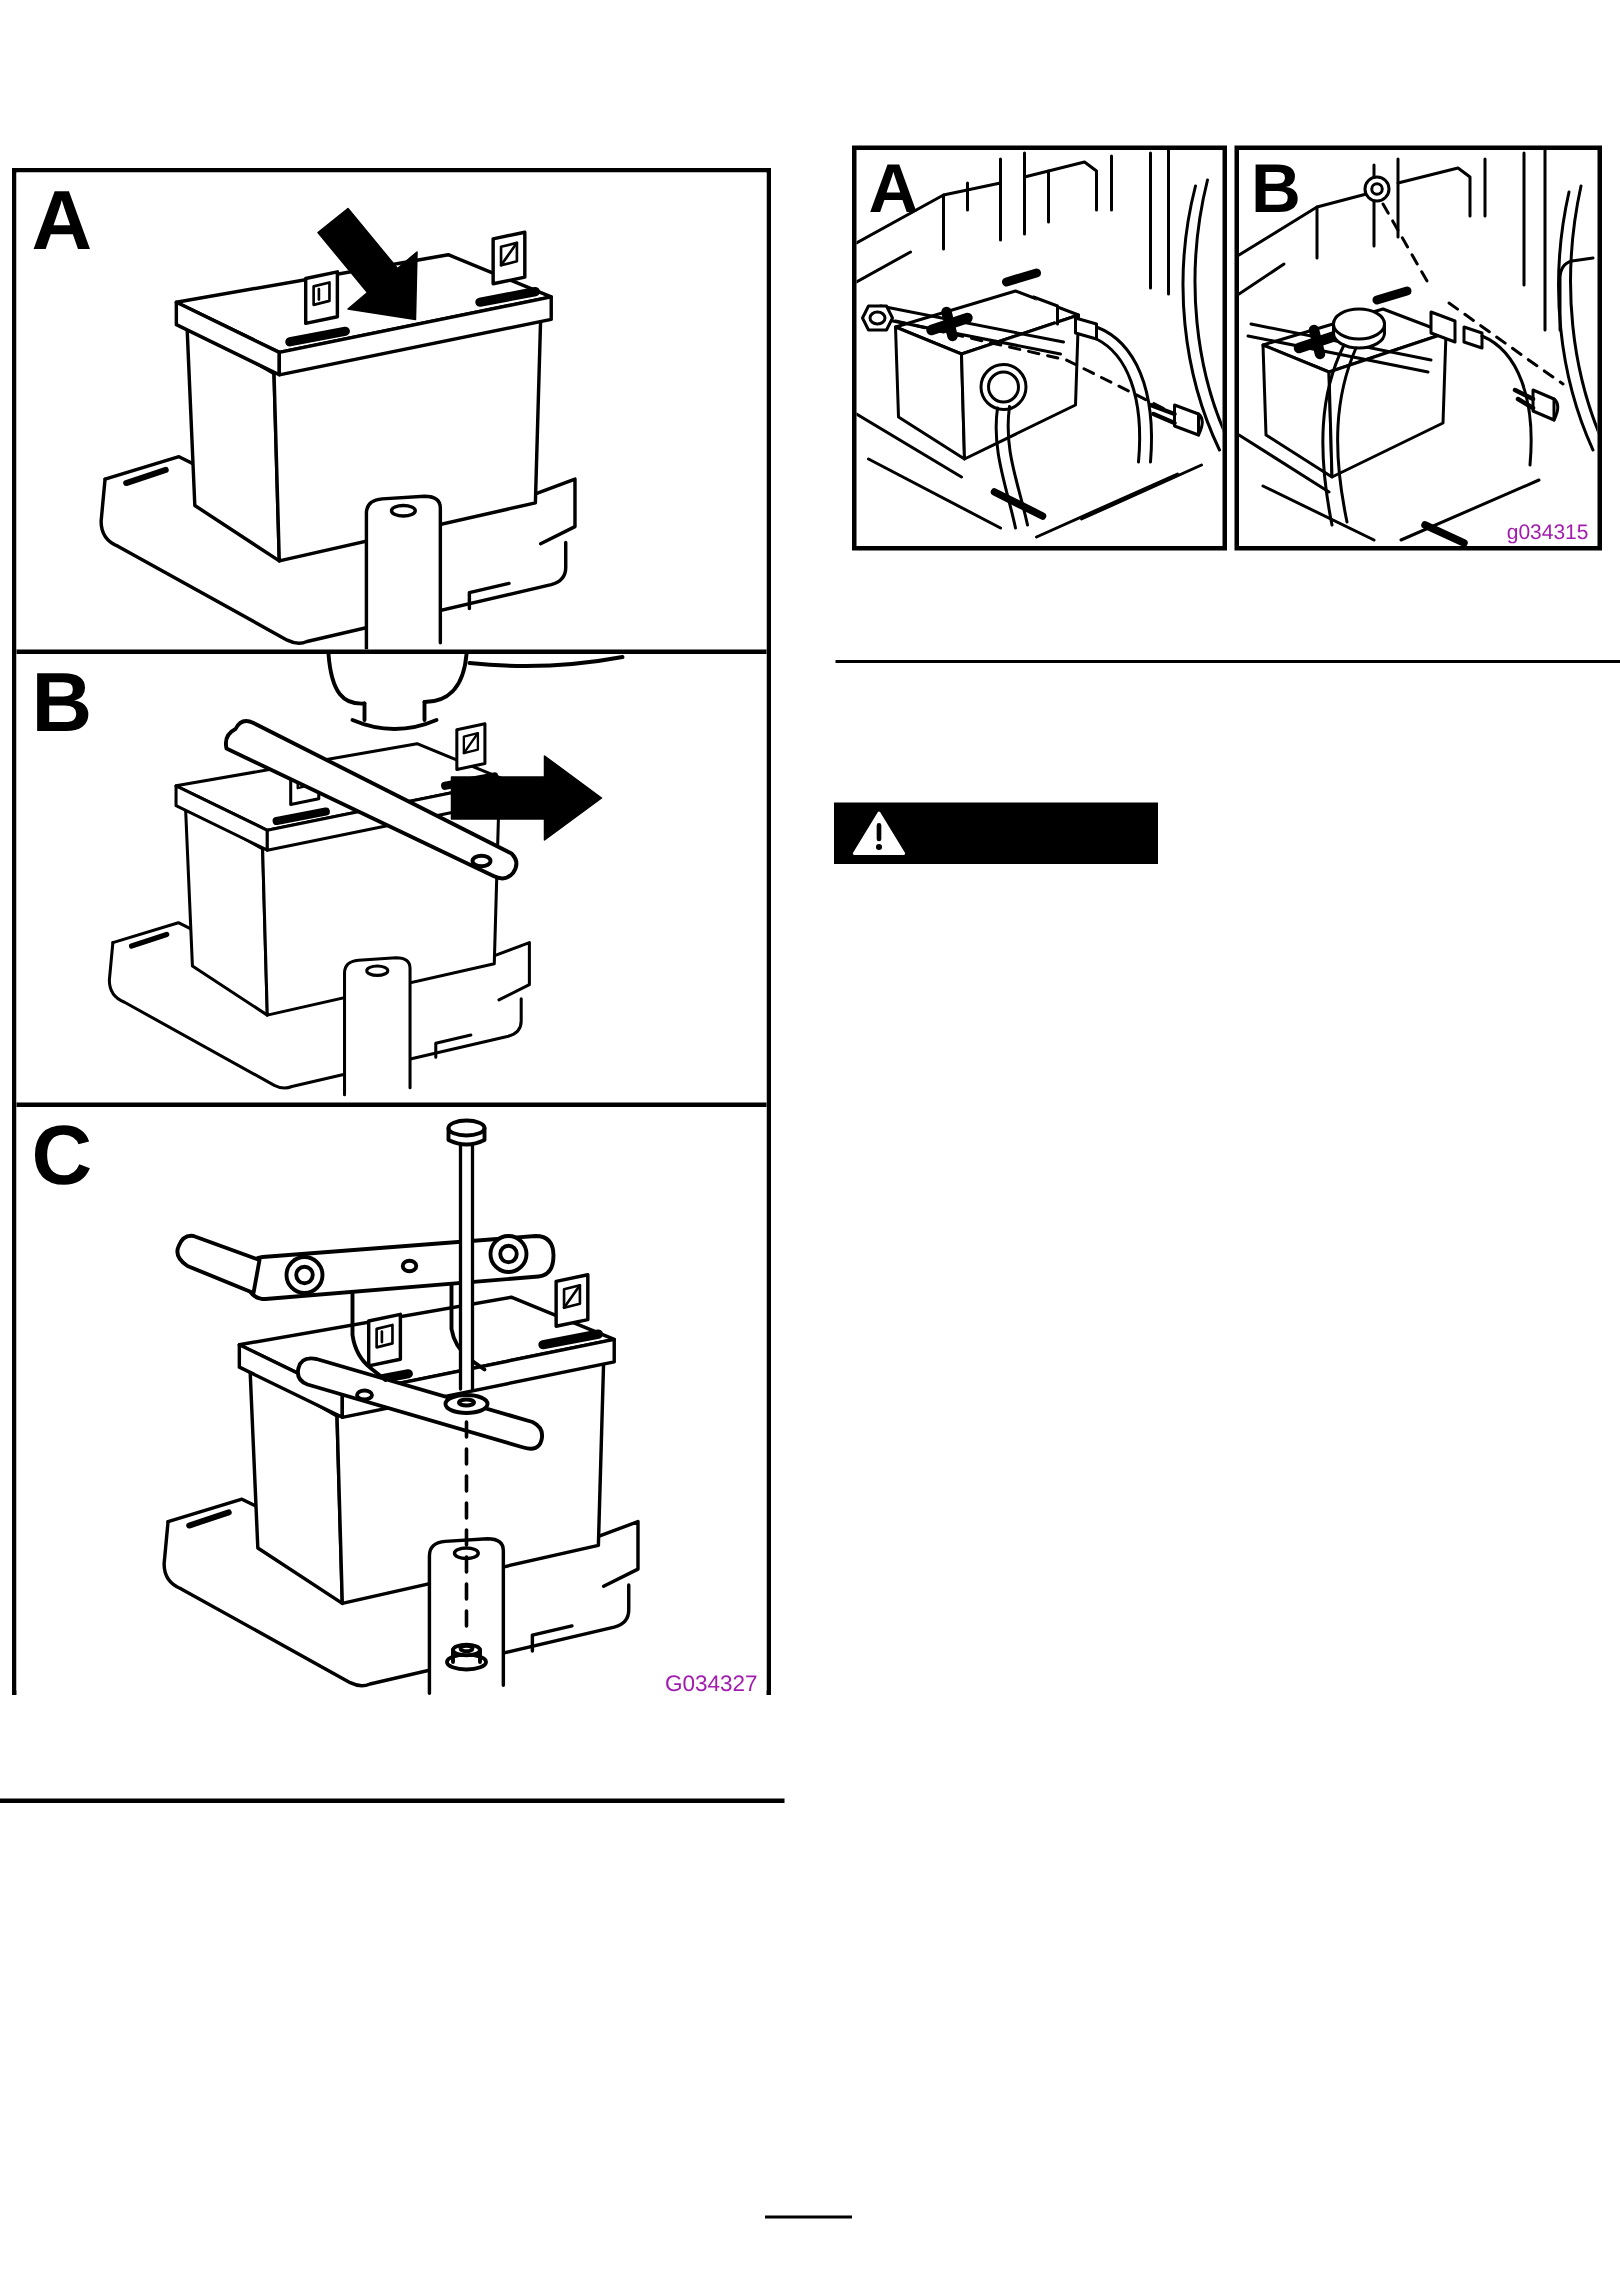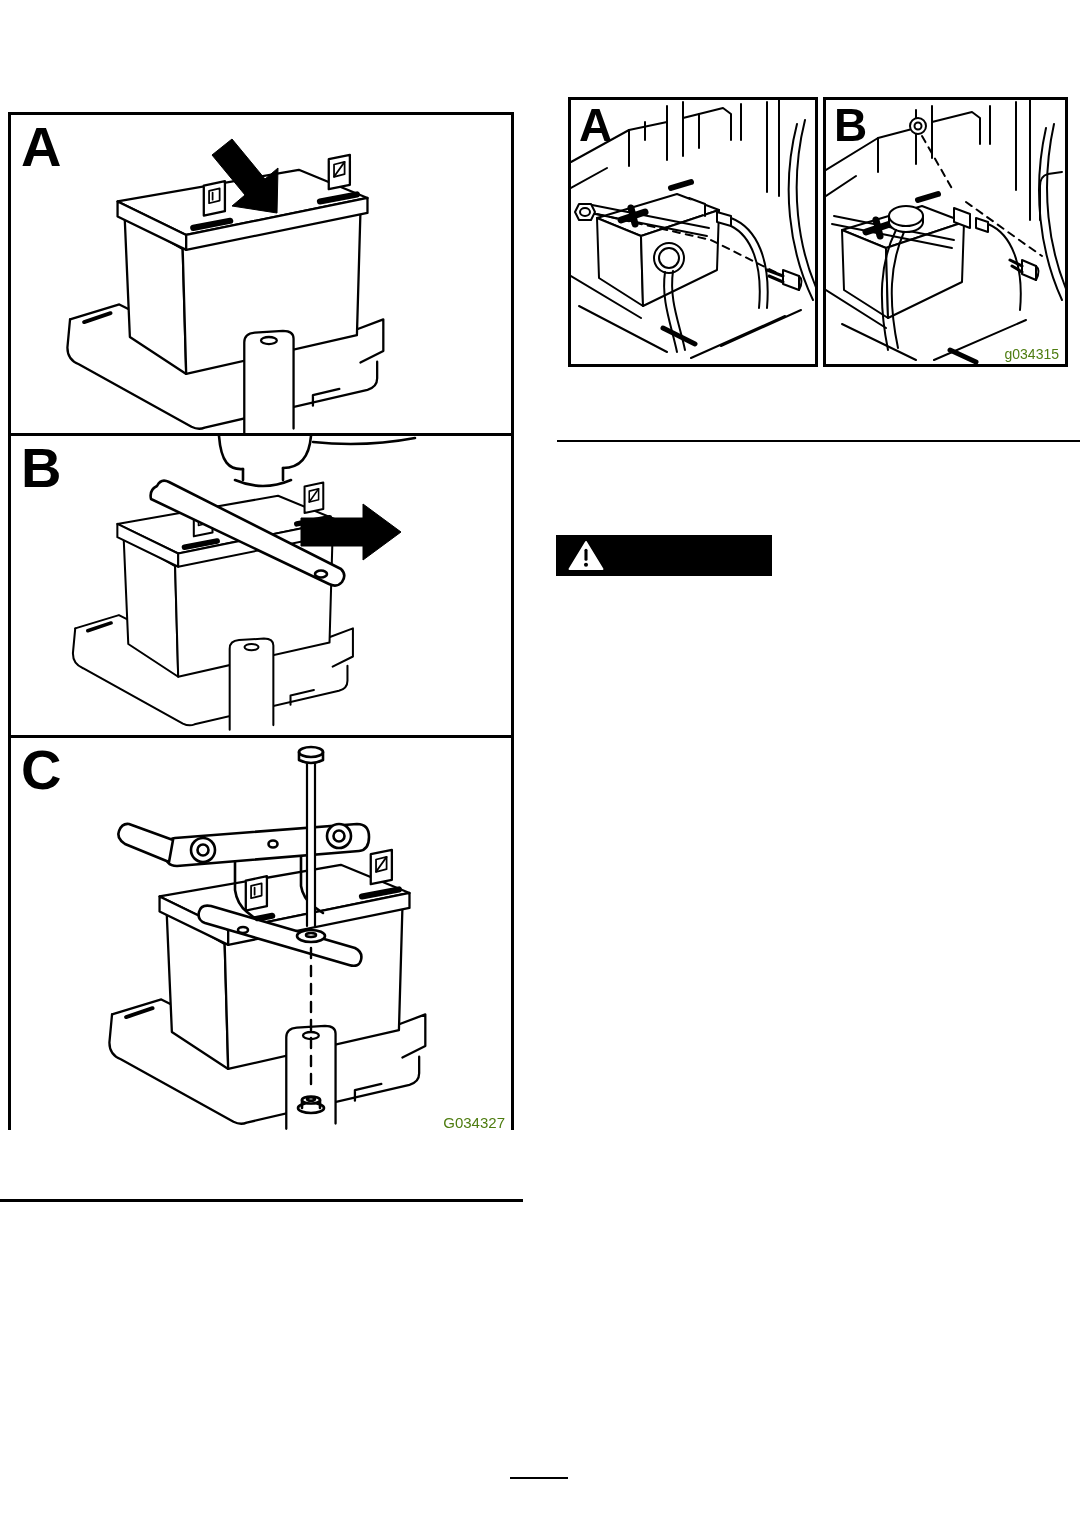--- a/index.html
+++ b/index.html
@@ -11,21 +11,21 @@
   .lp { position:relative; width:500px; background:#fff; }
   .lp-a { height:318px; }
   .lp-b { height:299px; border-top:3px solid #000; }
   .lp-c { height:395px; border-top:3px solid #000; }
   .panel-letter {
     position:absolute; top:4px; left:10px; font-weight:bold; color:#000;
     font-size:56px; line-height:1; letter-spacing:0;
   }
   .panel-letter.small { font-size:46px; top:2px; left:8px; }
   .fig-code {
-    position:absolute; right:6px; bottom:2px; color:#4d7c0f; font-size:15px; line-height:1.1;
+    position:absolute; right:6px; bottom:2px; color:#a21caf; font-size:15px; line-height:1.1;
   }
   .rule { position:absolute; background:#000; }
   .warn-banner {
     position:absolute; left:556px; top:535px; width:216px; height:41px;
     background:#000; display:flex; align-items:center; padding-left:12px; box-sizing:border-box;
   }
   svg.art { position:absolute; left:0; top:0; }
   .panel-body { position:relative; width:100%; height:100%; }
 </style>
 </head>

